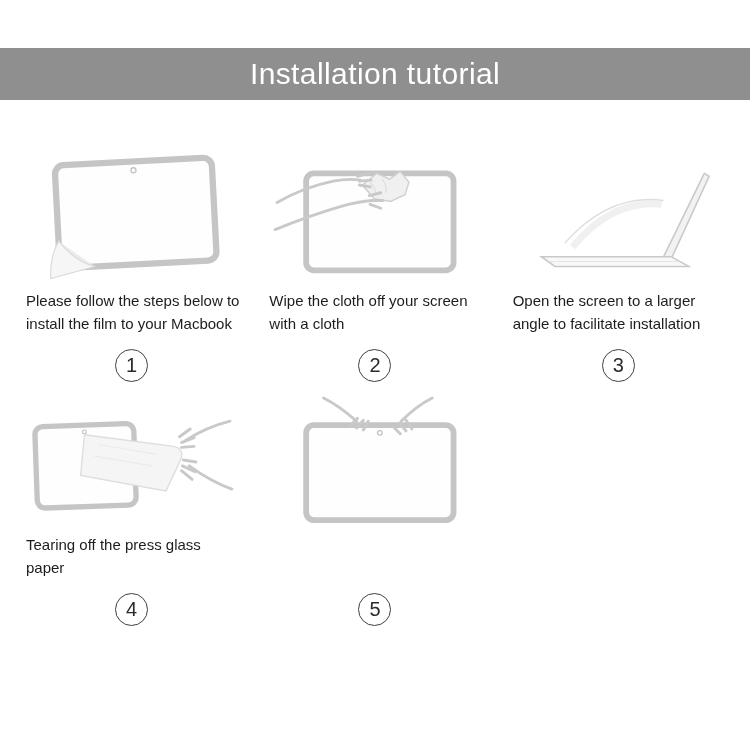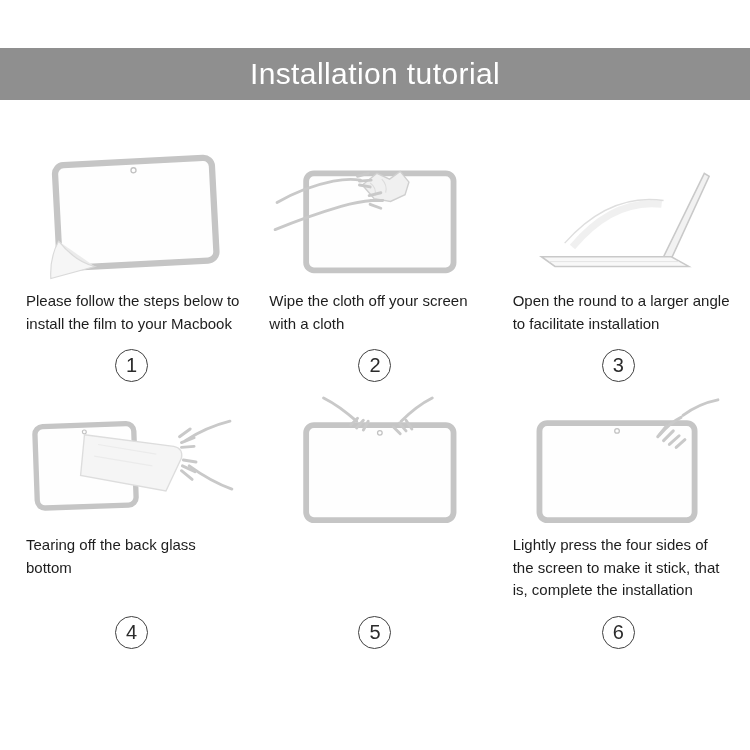--- a/index.html
+++ b/index.html
@@ -136,21 +136,21 @@
     <section class="step">
       <div class="illu">
         <svg viewBox="0 0 210 132">
           <path d="M58 98 Q100 48 150 54" fill="none" stroke="#ececec" stroke-width="7" opacity="0.8"></path>
           <path d="M50 94 Q96 42 152 50" fill="none" stroke="#dedede" stroke-width="1.4"></path>
           <path d="M152 108 L194 22 L199 25 L160 110 Z" fill="#f2f2f2" stroke="#c9c9c9" stroke-width="1.6"></path>
           <path d="M26 108 L160 108 L178 118 L40 118 Z" fill="#f8f8f8" stroke="#c9c9c9" stroke-width="1.6"></path>
           <line x1="34" y1="113" x2="168" y2="113" stroke="#e3e3e3" stroke-width="1"></line>
         </svg>
       </div>
-      <p class="caption">Open the round to a larger angle to facilitate installation</p>
+      <p class="caption">Open the screen to a larger angle to facilitate installation</p>
       <div class="badge-row">
         <span class="badge">3</span>
       </div>
     </section>
 
     <section class="step">
       <div class="illu">
         <svg viewBox="0 0 210 132">
           <g transform="rotate(-2 58 70)">
             <rect x="6" y="30" width="102" height="84" rx="8" fill="#fefefe" stroke="#c5c5c5" stroke-width="5.5"></rect>
@@ -159,21 +159,21 @@
           <path d="M56 40 L148 52 Q158 54 156 64 L140 98 L52 82 Z" fill="#f5f5f5" stroke="#dddddd" stroke-width="1.4"></path>
           <path d="M70 50 L130 60 M66 62 L126 72" stroke="#ebebeb" stroke-width="1.2"></path>
           <g stroke="#c9c9c9" stroke-width="3" fill="none" stroke-linecap="round">
             <path d="M206 26 Q182 32 160 46"></path>
             <path d="M154 42 l11 -8 M156 48 l13 -5 M156 53 l13 -1"></path>
             <path d="M208 96 Q186 88 164 72"></path>
             <path d="M158 66 l13 2 M157 72 l13 6 M156 77 l11 9"></path>
           </g>
         </svg>
       </div>
-      <p class="caption">Tearing off the back glass bottom</p>
+      <p class="caption">Tearing off the press glass paper</p>
       <div class="badge-row">
         <span class="badge">4</span>
       </div>
     </section>
 
     <section class="step">
       <div class="illu">
         <svg viewBox="0 0 210 132">
           <rect x="34" y="30" width="152" height="98" rx="8" fill="#fefefe" stroke="#c5c5c5" stroke-width="6"></rect>
           <circle cx="110" cy="38" r="2.4" fill="none" stroke="#c2c2c2" stroke-width="1.3"></circle>
@@ -183,32 +183,15 @@
             <path d="M164 2 Q148 10 132 26"></path>
             <path d="M124 32 l7 7 M130 28 l7 8 M137 25 l6 9"></path>
           </g>
         </svg>
       </div>
       <div class="badge-row">
         <span class="badge">5</span>
       </div>
     </section>
 
-    <section class="step">
-      <div class="illu">
-        <svg viewBox="0 0 210 132">
-          <rect x="24" y="28" width="160" height="100" rx="8" fill="#fefefe" stroke="#c5c5c5" stroke-width="6"></rect>
-          <circle cx="104" cy="36" r="2.4" fill="none" stroke="#c2c2c2" stroke-width="1.3"></circle>
-          <g stroke="#c9c9c9" stroke-width="3.1" fill="none" stroke-linecap="round">
-            <path d="M208 4 Q188 8 172 20"></path>
-            <path d="M170 22 Q158 28 148 40"></path>
-            <path d="M146 42 l9 -11 M152 46 l10 -10 M158 50 l10 -9 M165 53 l9 -8"></path>
-          </g>
-        </svg>
-      </div>
-      <p class="caption">Lightly press the four sides of the screen to make it stick, that is, complete the installation</p>
-      <div class="badge-row">
-        <span class="badge">6</span>
-      </div>
-    </section>
 
   </main>
 </div>
 
 </body></html>

